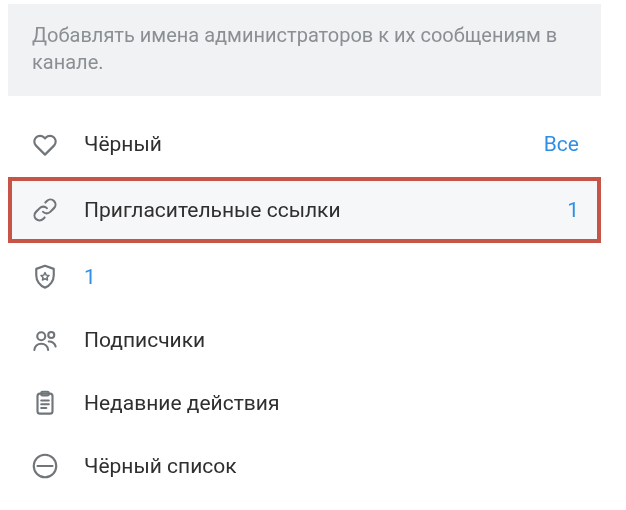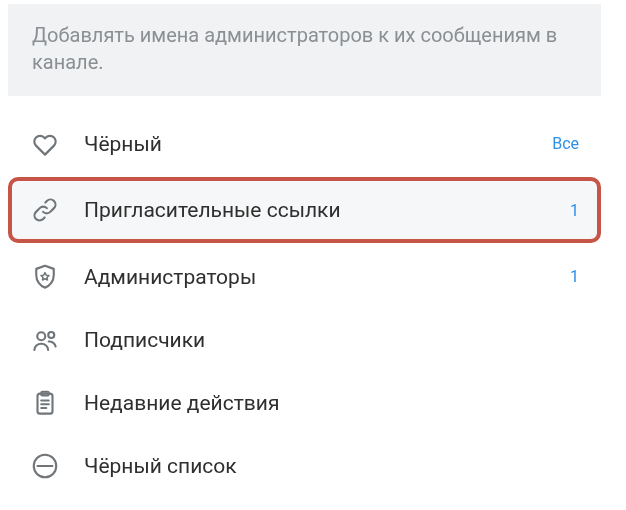--- a/index.html
+++ b/index.html
@@ -56,25 +56,25 @@
     stroke-width: 1.7;
     stroke-linecap: round;
     stroke-linejoin: round;
   }
   .list-item .label {
     flex: 1 1 auto;
   }
   .list-item .value {
     flex: 0 0 auto;
     color: #2f8fe6;
-    font-size: 16px;
+    font-size: 21px;
   }
   .highlight-wrap {
     border: 4px solid #c65548;
-    border-radius: 10px;
+    border-radius: 0;
     background: #f6f7f8;
     margin: 2px 0;
   }
   .highlight-wrap .list-item {
     height: 58px;
     padding: 0 18px;
   }
 </style>
 </head>
 <body>
@@ -110,21 +110,20 @@
       </div>
     </div>
 
     <div class="list-item">
       <span class="icon">
         <svg viewBox="0 0 24 24">
             <path d="M12 3 5 5.5v5c0 4.6 3 8.8 7 10 4-1.2 7-5.4 7-10v-5L12 3z"></path>
             <path d="m12 8.5 1 2 2.2.3-1.6 1.5.4 2.1-2-1-2 1 .4-2.1-1.6-1.5 2.2-.3 1-2z" stroke-width="1.2"></path>
           </svg>
       </span>
-      <span class="label">Администраторы</span>
       <span class="value">1</span>
     </div>
 
     <div class="list-item">
       <span class="icon">
         <svg viewBox="0 0 24 24">
             <circle cx="9" cy="9" r="3.2"></circle>
             <path d="M3.5 20c0-3 2.5-5 5.5-5s5.5 2 5.5 5"></path>
             <circle cx="17" cy="8" r="2.4"></circle>
             <path d="M15 13.2c2.2-.2 5 1.3 5.5 4"></path>

